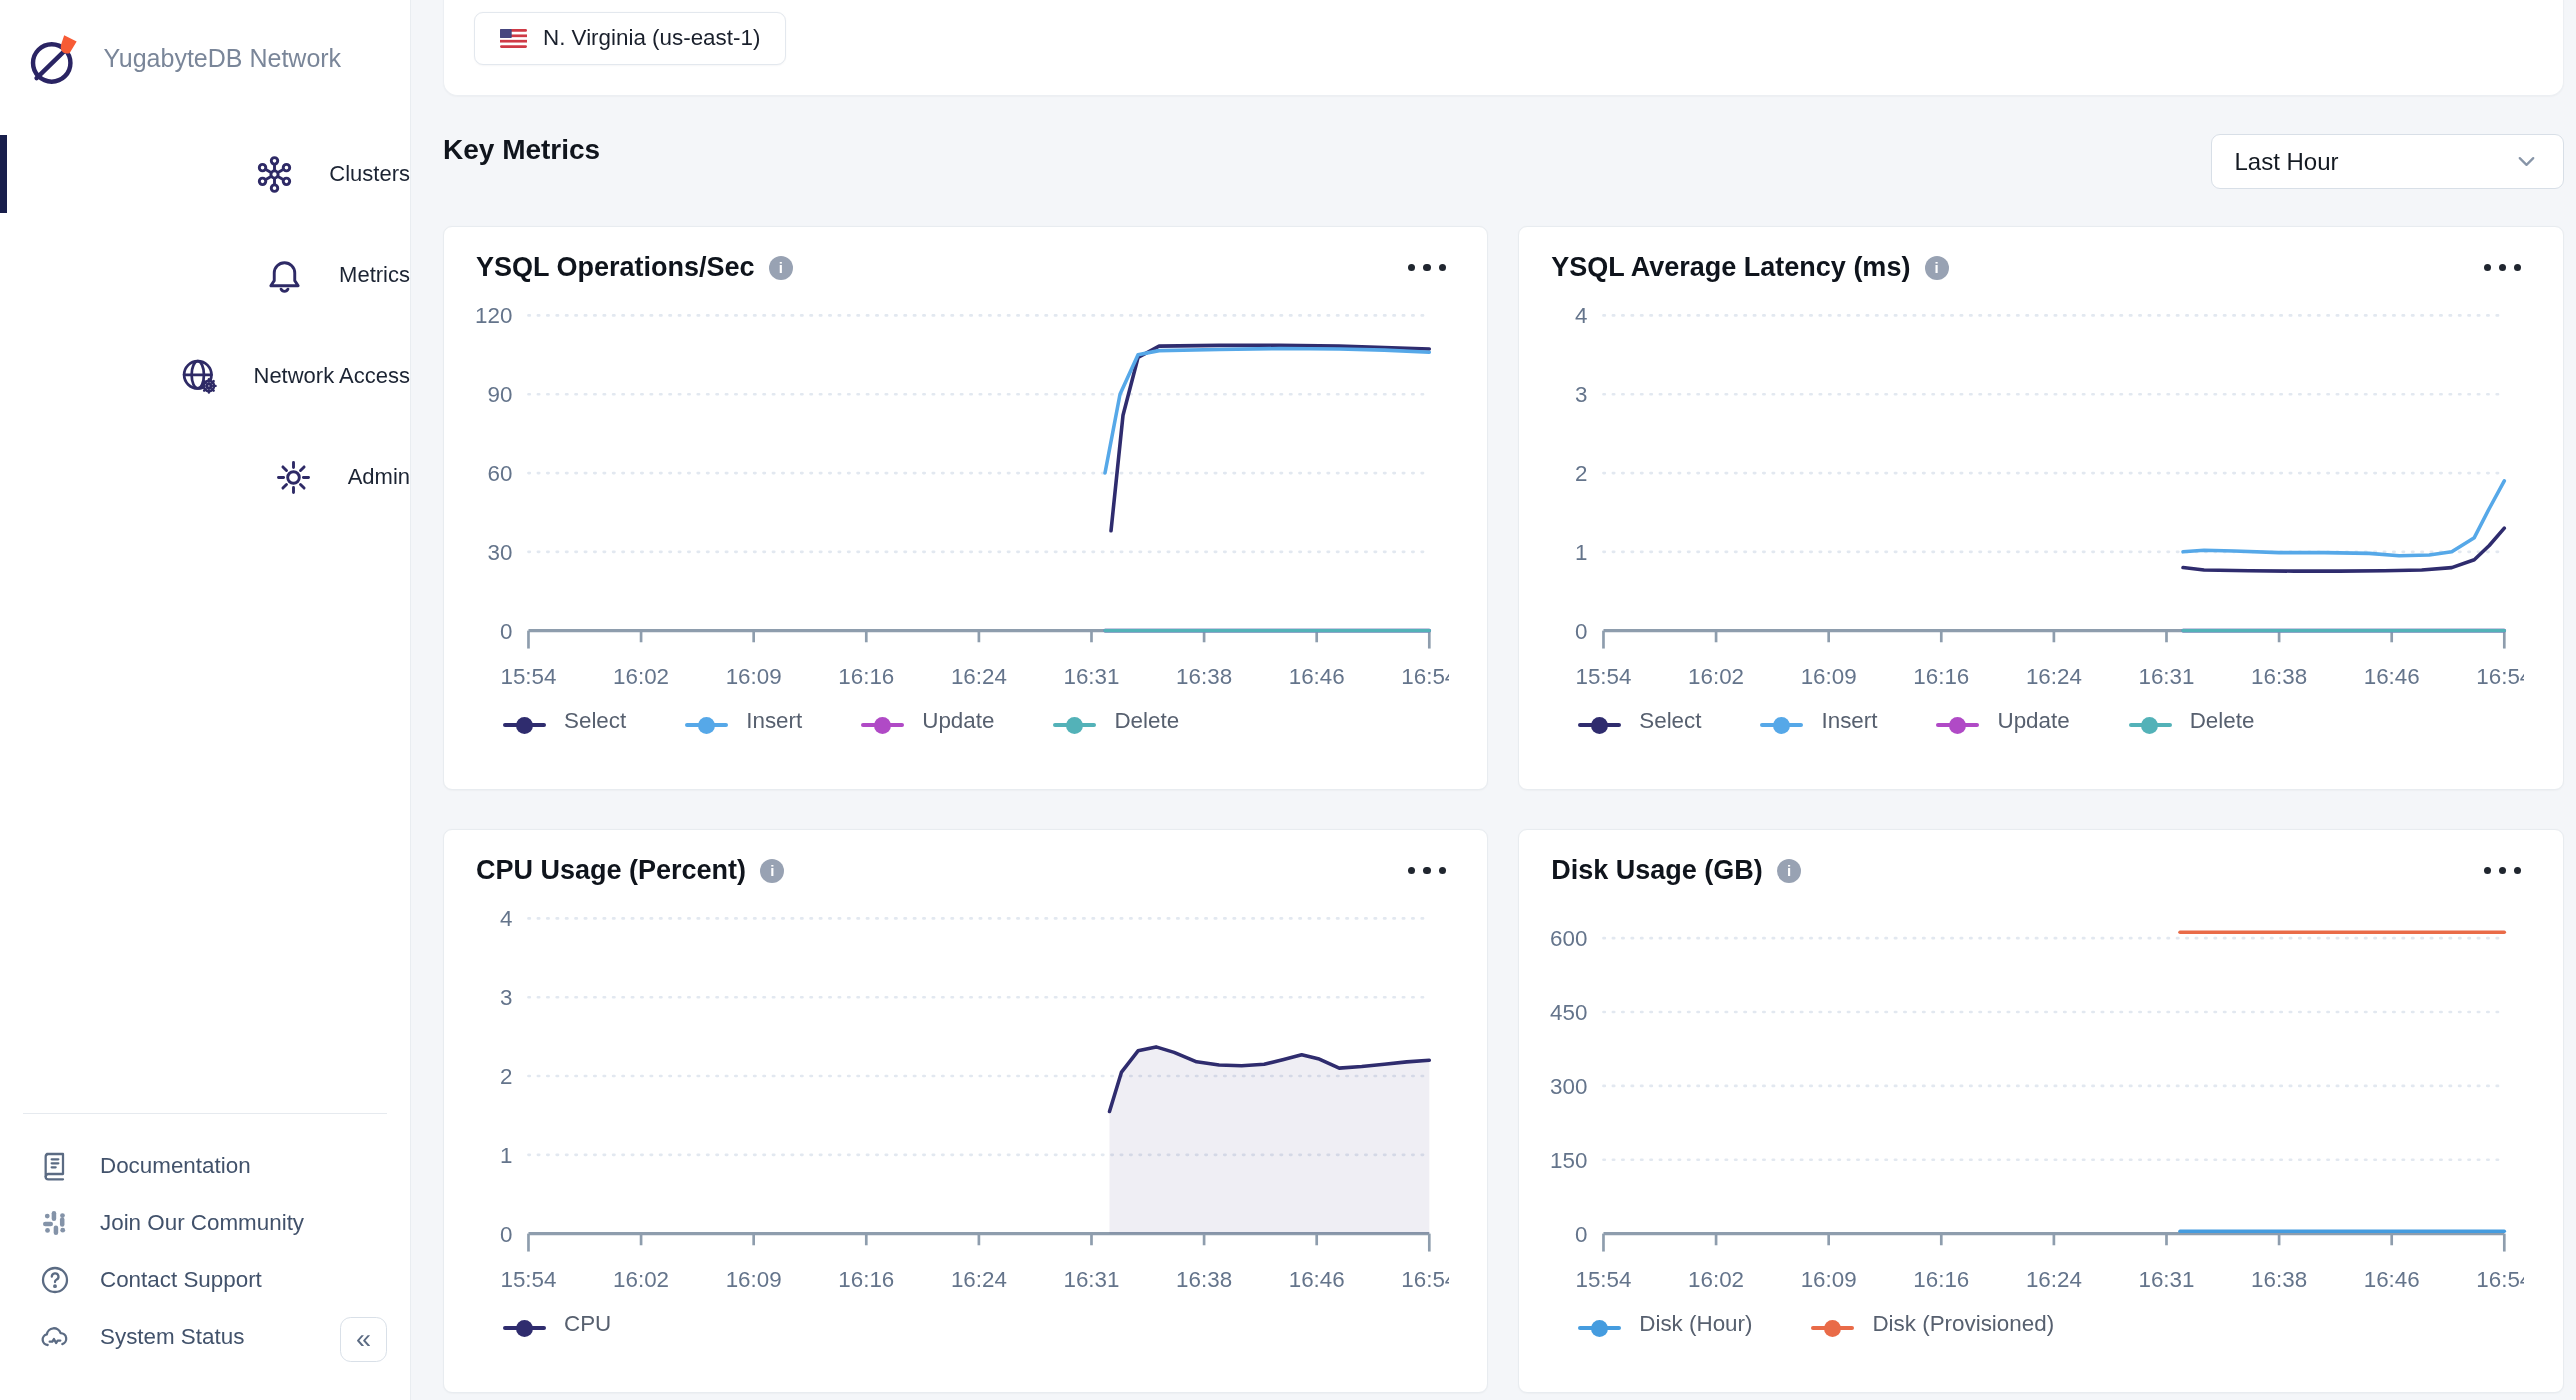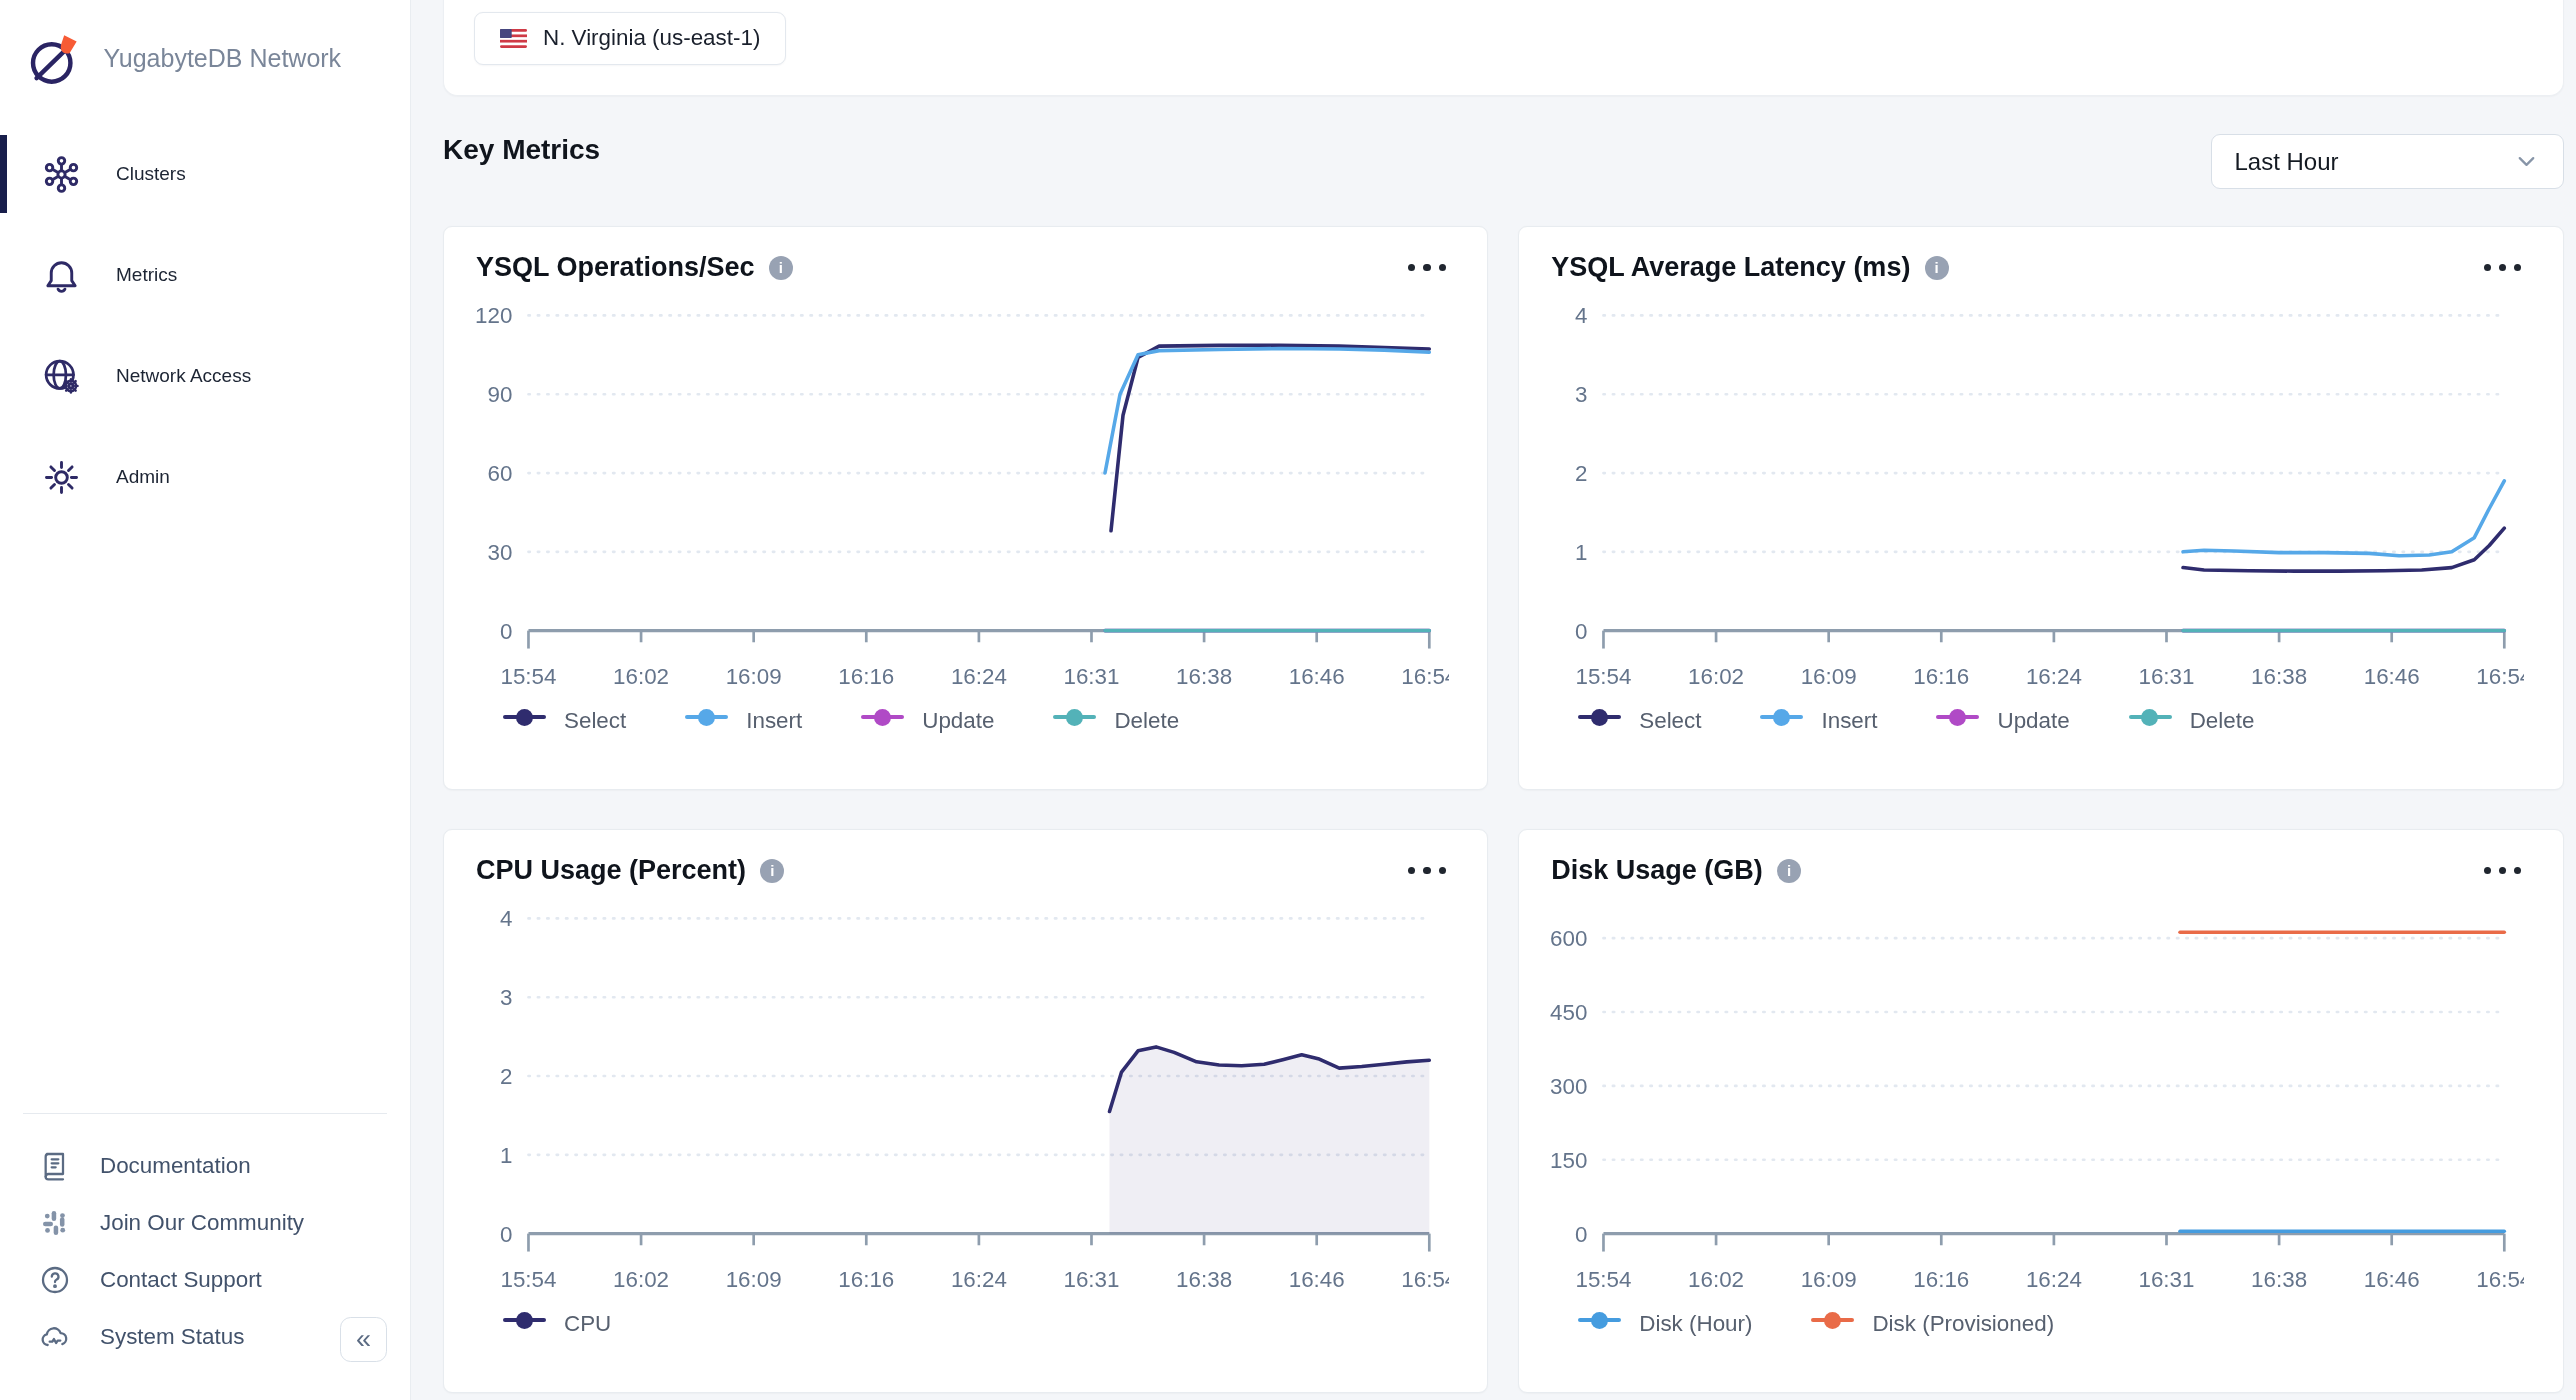--- a/index.html
+++ b/index.html
@@ -7,21 +7,21 @@
     width:2576px;height:1401px;position:relative;overflow:hidden;
     background:#F4F6F9;font-family:"Liberation Sans",sans-serif;
     -webkit-font-smoothing:antialiased;color:#1C2433;
   }
   
   .sidebar{position:absolute;left:0;top:0;width:410px;height:1401px;background:#fff;border-right:0.9px solid #E9EDF1;z-index:5;}
   .logo-row{display:flex;align-items:center;gap:21.5px;padding:20px 0 0 25px;height:77px;}
   .logo-row svg{flex:none;}
   .brand-name{font-size:25px;color:#7A8699;}
   .nav{margin-top:36px;}
-  .nav-item{position:relative;display:flex;align-items:center;gap:34px;height:82px;margin-bottom:19px;padding-left:41px;font-size:19px;color:#1C2433;cursor:pointer;}
+  .nav-item{position:relative;display:flex;align-items:center;gap:34px;height:82px;margin-bottom:19px;padding-left:41px;font-size:22px;color:#1C2433;cursor:pointer;justify-content:flex-end;}
   .nav-item.active::before{content:"";position:absolute;left:0;top:1.8px;bottom:1.8px;width:7.2px;background:#181E4B;}
   .nav-ic{width:41px;height:41px;flex:none;color:#2E2A66;}
   .sidebar-footer{position:absolute;left:0;right:0;bottom:0;padding-bottom:36px;}
   .foot-divider{border-top:0.9px solid #E6EAEF;margin:0 23px 23px 23px;}
   .foot-item{display:flex;align-items:center;gap:29px;height:57px;padding-left:39px;font-size:22.4px;color:#42526B;cursor:pointer;}
   .foot-ic{width:32px;height:32px;flex:none;color:#5B6B83;}
   .collapse-btn{position:absolute;right:23px;bottom:39px;width:45px;height:43px;border:0.9px solid #D9E0E8;border-radius:10.7px;background:#fff;
     display:flex;align-items:center;justify-content:center;font-size:27px;color:#5B6B83;cursor:pointer;}
   
   .main{position:absolute;left:410px;top:0;width:2166px;height:1173px;}
@@ -35,21 +35,21 @@
   .cards-grid{margin:36px 12.5px 0 33px;display:grid;grid-template-columns:1fr 1fr;gap:39px 30px;}
   .card{background:#fff;border:0.9px solid #E8ECF0;border-radius:9px;height:562px;box-shadow:0 0.9px 1.8px rgba(16,24,40,.03);overflow:hidden;}
   .card-head{display:flex;justify-content:space-between;align-items:center;padding:25px 36px 3.6px 32px;}
   .card-title{font-size:27px;font-weight:700;color:#0F141C;display:flex;align-items:center;gap:14.3px;margin:0;}
   .info-dot{width:24px;height:24px;border-radius:50%;background:#98A2B3;color:#fff;font-size:15px;font-weight:700;display:inline-flex;align-items:center;justify-content:center;font-style:normal;}
   .menu-dots{display:flex;gap:8px;cursor:pointer;padding:5.4px;}
   .menu-dots i{width:7.2px;height:7.2px;border-radius:50%;background:#20262F;}
   .chart-box{padding:5.4px 21.5px 0 20px;}
   .chart-box svg{display:block;}
   .legend{display:flex;align-items:center;gap:59px;padding-left:59px;margin-top:1.8px;font-size:22.4px;color:#57606F;}
-  .lg-item{display:inline-flex;align-items:flex-start;gap:18px;cursor:pointer;}
+  .lg-item{display:inline-flex;align-items:flex-end;gap:18px;cursor:pointer;}
   .lg-marker{position:relative;width:43px;height:18px;display:inline-block;flex:none;}
   .lg-line{position:absolute;left:0;right:0;top:7.2px;height:4.5px;border-radius:2.7px;}
   .lg-dot{position:absolute;left:12.5px;top:0.9px;width:17px;height:17px;border-radius:50%;}
 </style>
 </head>
 <body>
 
 <aside class="sidebar">
   <div class="logo-row">
     <svg width="57" height="57" viewBox="0 0 64 64" fill="none">

